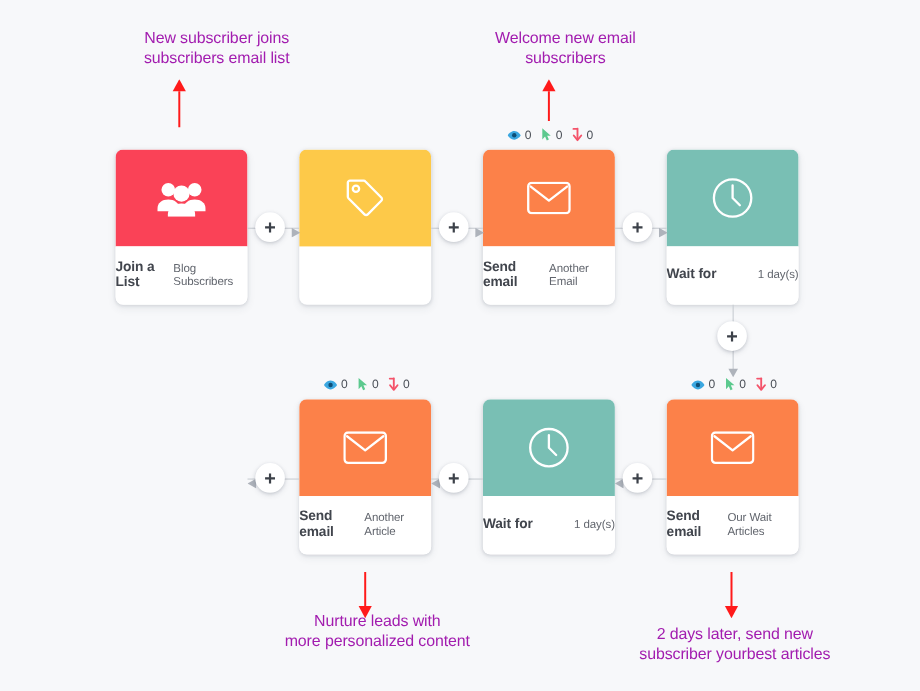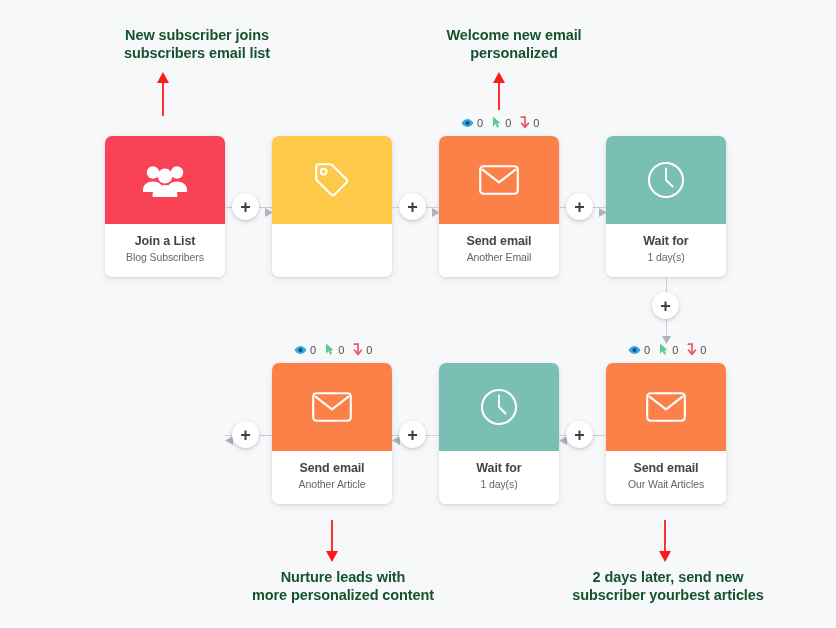--- a/index.html
+++ b/index.html
@@ -14,22 +14,22 @@
   }
 
   #canvas {
     position: absolute;
     inset: 0;
   }
 
   
   .annotation {
     position: absolute;
-    color: #14532d;
-    font-weight: bold;
+    color: #a21caf;
+    font-weight: normal;
     font-size: 14.5px;
     line-height: 1.25;
     text-align: center;
     letter-spacing: -0.1px;
     white-space: pre-line;
   }
 
   .ann-arrow {
     position: absolute;
     width: 14px;
@@ -53,23 +53,23 @@
     display: flex;
     align-items: center;
     justify-content: center;
     flex: none;
   }
 
   .card-body {
     flex: 1;
     background: #fff;
     display: flex;
-    flex-direction: column;
+    flex-direction: row;
     align-items: center;
-    justify-content: center;
+    justify-content: space-between;
     padding-bottom: 4px;
   }
 
   .card-title {
     font-size: 12.5px;
     font-weight: bold;
     color: #41454D;
     letter-spacing: -0.1px;
   }
 
@@ -335,26 +335,26 @@
         <path d="M8 0L0 4.5 8 9z" fill="#AEB3BB"></path>
       </svg></div>
     <div class="plus-btn" style="left: 232px; top: 421px;">+</div>
     <div class="annotation" style="left: 92px; top: 26px; width: 210px;">New subscriber joins
 subscribers email list</div>
     <div class="ann-arrow" style="left: 156px; top: 72px;"><svg width="14" height="44" viewBox="0 0 14 44">
         <path d="M7 44V11" stroke="#FF1A1A" stroke-width="1.8"></path>
         <path d="M7 0l6 11H1z" fill="#FF1A1A"></path>
       </svg></div>
     <div class="annotation" style="left: 414px; top: 26px; width: 200px;">Welcome new email
-personalized</div>
+subscribers</div>
     <div class="ann-arrow" style="left: 492px; top: 72px;"><svg width="14" height="38" viewBox="0 0 14 38">
         <path d="M7 38V11" stroke="#FF1A1A" stroke-width="1.8"></path>
         <path d="M7 0l6 11H1z" fill="#FF1A1A"></path>
       </svg></div>
-    <div class="annotation" style="left: 228px; top: 568px; width: 230px;">Nurture leads with
+    <div class="annotation" style="left: 228px; top: 556px; width: 230px;">Nurture leads with
 more personalized content</div>
     <div class="ann-arrow" style="left: 325px; top: 520px;"><svg width="14" height="42" viewBox="0 0 14 42">
         <path d="M7 0v31" stroke="#FF1A1A" stroke-width="1.8"></path>
         <path d="M7 42L1 31h12z" fill="#FF1A1A"></path>
       </svg></div>
     <div class="annotation" style="left: 548px; top: 568px; width: 240px;">2 days later, send new
 subscriber yourbest articles</div>
     <div class="ann-arrow" style="left: 658px; top: 520px;"><svg width="14" height="42" viewBox="0 0 14 42">
         <path d="M7 0v31" stroke="#FF1A1A" stroke-width="1.8"></path>
         <path d="M7 42L1 31h12z" fill="#FF1A1A"></path>

